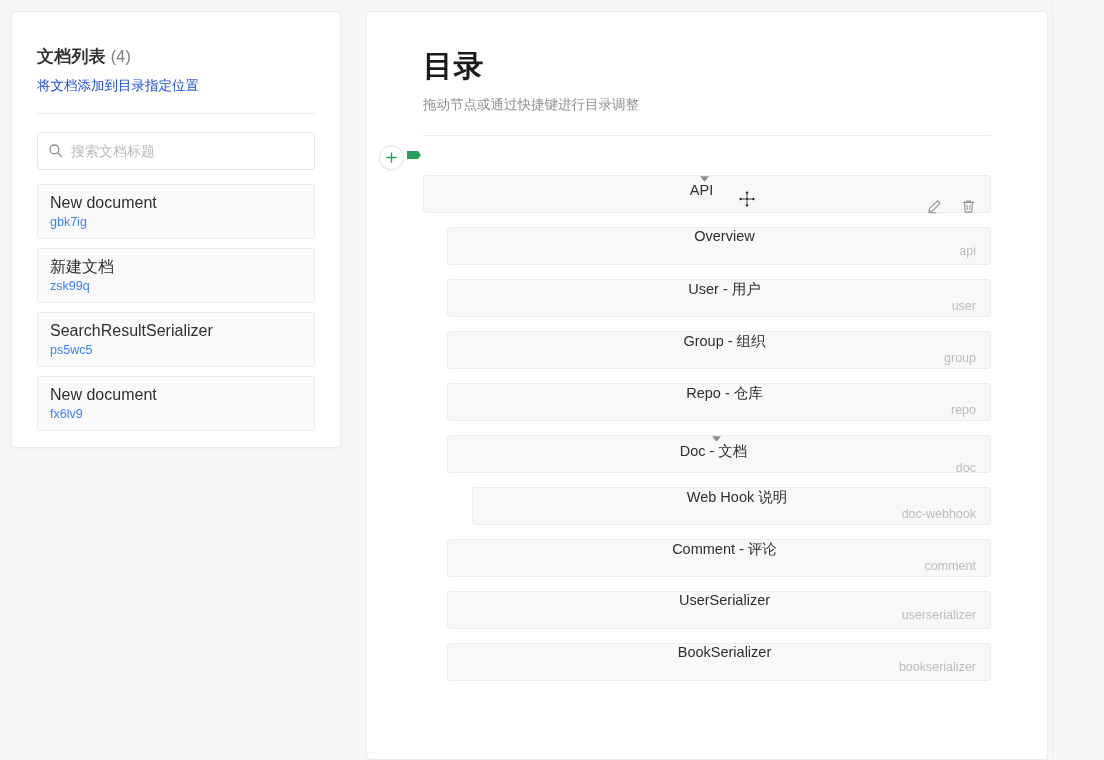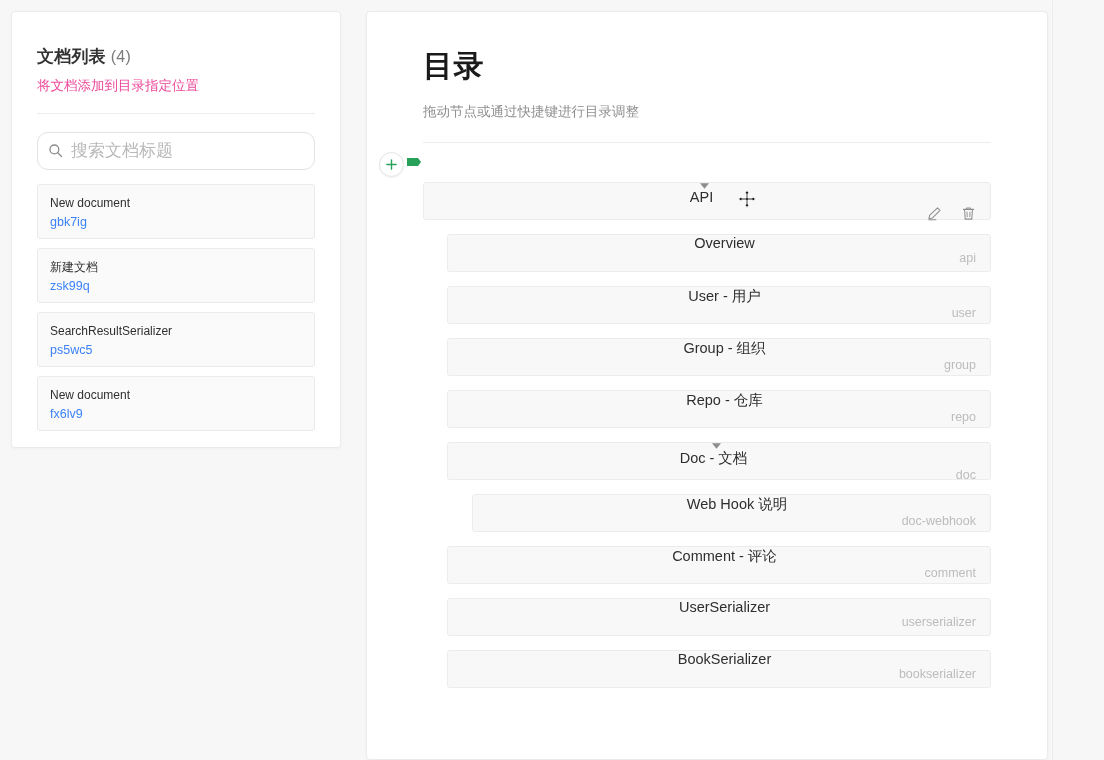--- a/index.html
+++ b/index.html
@@ -46,42 +46,42 @@
   }
   .doc-card-title .count {
     font-weight: normal;
     color: #7b7b7b;
     font-size: 16px;
   }
 
   .doc-card-sub {
     margin-top: 9px;
     font-size: 13.5px;
-    color: #ec4899;
+    color: #1d4ed8;
   }
 
   .doc-card-divider {
     margin-top: 18px;
     height: 1px;
     background: #ededed;
   }
 
   .search-wrap {
     position: relative;
     margin-top: 18px;
     height: 38px;
   }
   .search-input {
     width: 100%;
     height: 38px;
     border: 1px solid #e3e3e3;
-    border-radius: 11px;
+    border-radius: 4px;
     background: #fff;
     padding: 0 10px 0 33px;
-    font-size: 17px;
+    font-size: 14px;
     font-family: inherit;
     color: #000000;
     outline: none;
   }
   .search-input::placeholder { color: #b9b9b9; }
 
   .search-icon {
     position: absolute;
     left: 11px;
     top: 11px;
@@ -96,21 +96,21 @@
   .doc-item {
     height: 55px;
     border: 1px solid #eaeaea;
     border-radius: 3px;
     background: #fafafa;
     margin-bottom: 9px;
     padding: 9px 12px 0 12px;
     cursor: pointer;
   }
   .doc-item-title {
-    font-size: 12px;
+    font-size: 16px;
     color: #2f2f2f;
     line-height: 18px;
     white-space: nowrap;
     overflow: hidden;
     text-overflow: ellipsis;
   }
   .doc-item-slug {
     margin-top: 2px;
     font-size: 12.5px;
     color: #3b82f6;
@@ -134,21 +134,21 @@
   .tree-header { padding: 34px 56px 0 56px; }
 
   .tree-title {
     font-size: 30px;
     font-weight: bold;
     color: #1a1a1a;
     line-height: 40px;
     letter-spacing: .5px;
   }
   .tree-sub {
-    margin-top: 17px;
+    margin-top: 10px;
     font-size: 13.5px;
     color: #8e8e8e;
   }
   .tree-header-divider {
     margin-top: 21px;
     height: 1px;
     background: #ececec;
   }
 
   

